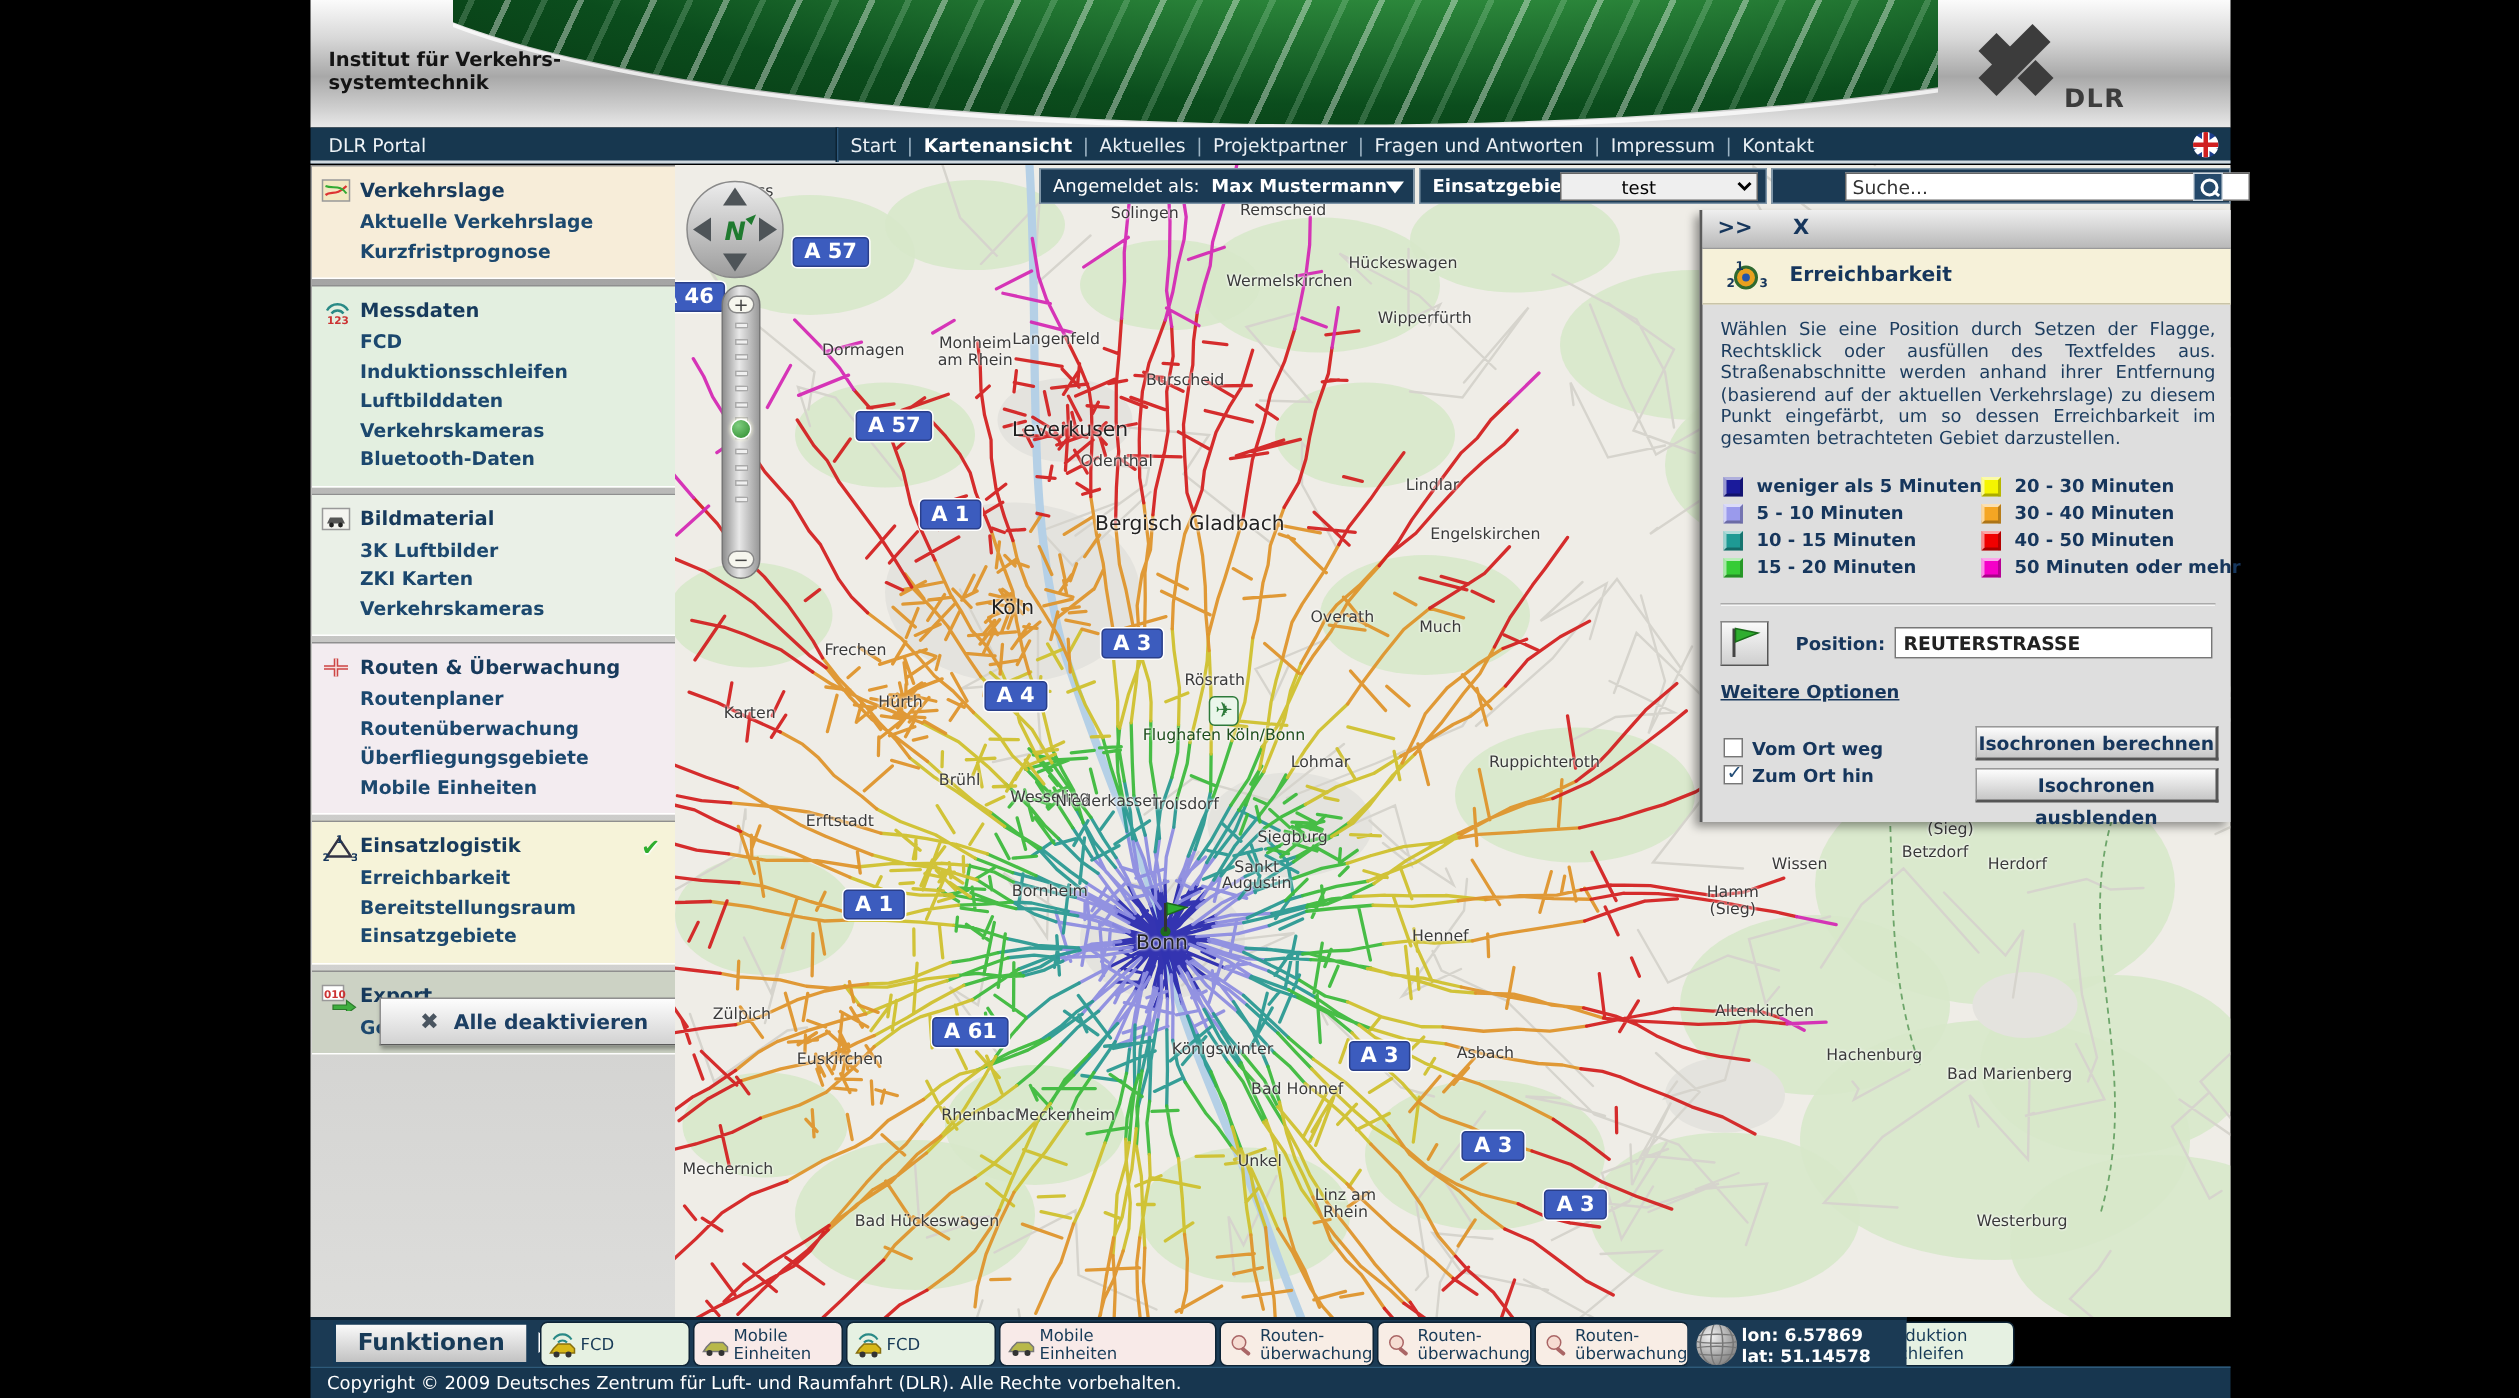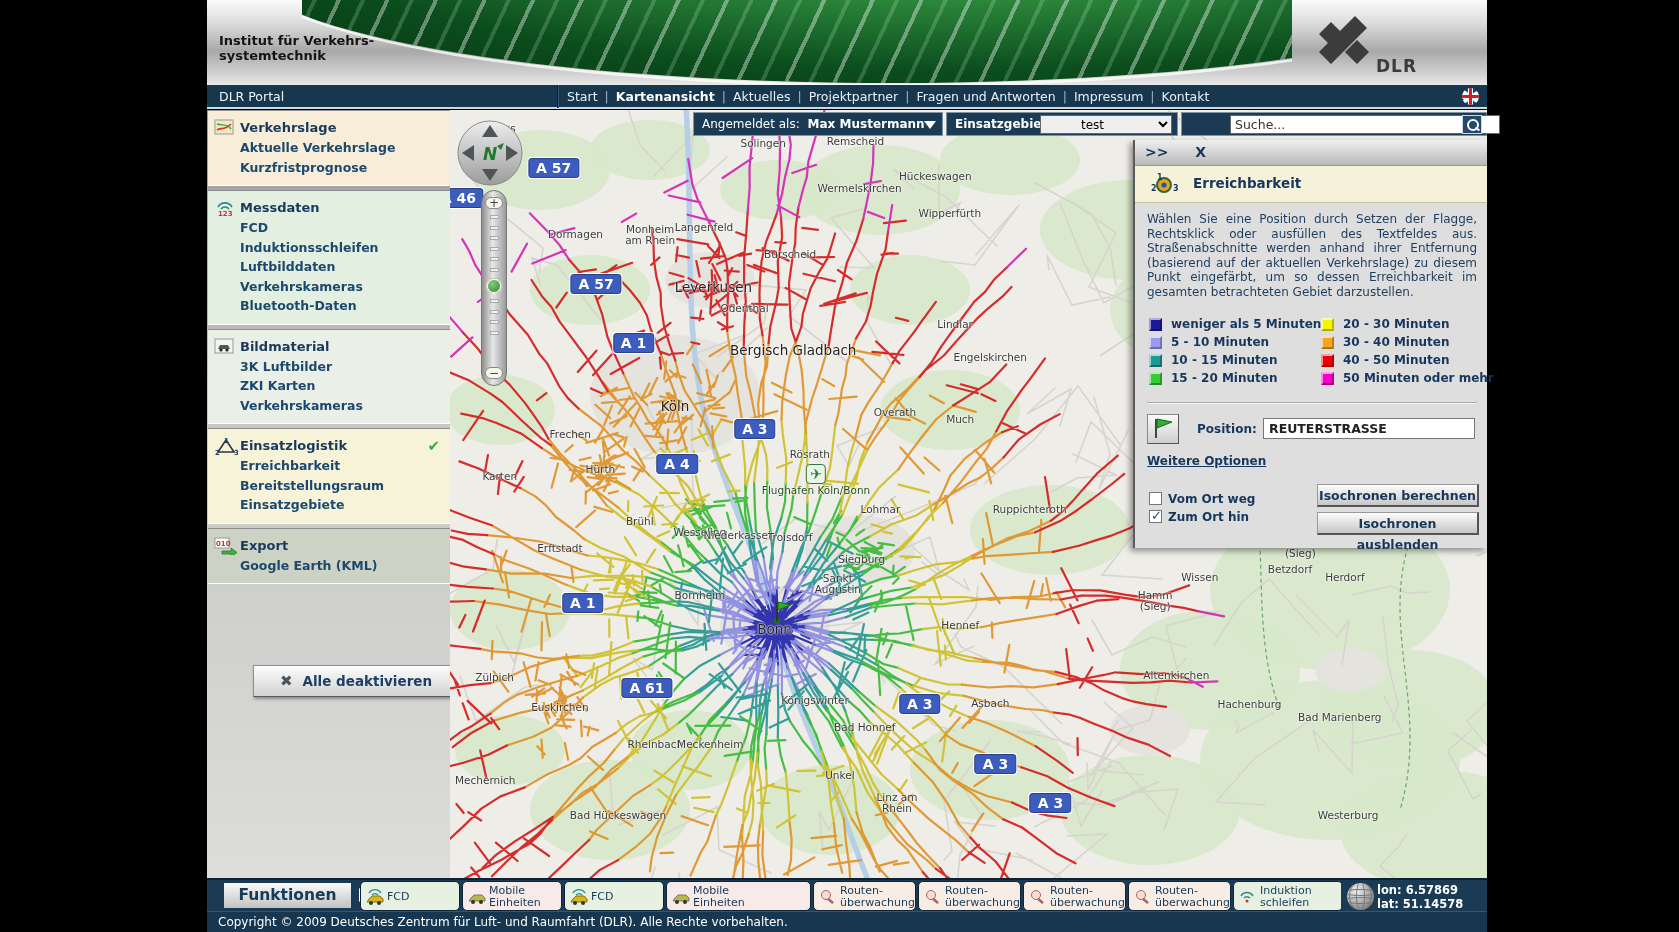--- a/index.html
+++ b/index.html
@@ -135,21 +135,21 @@
   .chkbox.on:after{content:"✓";position:absolute;left:1px;top:-3px;color:#234d77;font-size:13px;font-weight:bold;}
   #chkFrom{top:352px;}
   #chkTo{top:370px;}
   .pbtn{position:absolute;left:182px;width:162px;height:23px;background:linear-gradient(180deg,#fdfdfd,#c6c6c6);
     border:1px solid #999;border-right:2px solid #555;border-bottom:2px solid #555;color:#16365c;font-weight:bold;
     font-size:12.5px;text-align:center;line-height:21px;cursor:pointer;}
   #btnCalc{top:344px;}
   #btnHide{top:372px;}
 
   
-  #bottombar{position:absolute;left:0;top:878px;width:1280px;height:33px;background:#1b3a54;border-top:2px solid #0d2335;}
+  #bottombar{position:absolute;left:0;top:878px;width:1064px;height:33px;background:#1b3a54;border-top:2px solid #0d2335;}
   #funcBtn{position:absolute;left:15px;top:1px;width:131px;height:29px;background:linear-gradient(180deg,#fafafa,#c2c2c2);
     border:2px solid #173a57;color:#173a57;font-weight:bold;font-size:15.5px;text-align:center;line-height:25px;cursor:pointer;}
   #funcArrow{position:absolute;left:152px;top:8px;width:0;height:0;border-top:7px solid transparent;
     border-bottom:7px solid transparent;border-left:9px solid #fff;cursor:pointer;}
   .tab{position:absolute;top:1px;height:30px;border:1px solid #0d2335;border-radius:5px;color:#173a57;
     font-size:11px;line-height:12px;font-weight:normal;cursor:pointer;padding:3px 4px 0 26px;overflow:hidden;}
   .tab .tlines{display:inline-block;vertical-align:top;}
   .tab .ticon2{position:absolute;left:4px;top:6px;width:20px;height:18px;}
   .tab.one{line-height:24px;}
   #lonlat{position:absolute;right:0;top:0;width:146px;height:33px;background:#1b3a54;color:#fff;font-size:11.5px;
@@ -223,20 +223,32 @@
         <div class="section" style="background: rgb(234, 240, 231);">
           <div class="sec-head">Bildmaterial<span class="sec-icon"><svg width="20" height="16">
                 <rect x="1" y="1" width="18" height="14" fill="#f4f4f0" stroke="#999"></rect>
                 <path d="M4 11 h12 l-2 -4 h-8 Z" fill="#555"></path>
                 <circle cx="7" cy="12" r="1.6" fill="#222"></circle>
                 <circle cx="13" cy="12" r="1.6" fill="#222"></circle>
               </svg></span></div>
           <div class="s-item">3K Luftbilder</div>
           <div class="s-item">ZKI Karten</div>
           <div class="s-item">Verkehrskameras</div>
+        </div>
+        <div class="section" style="background: rgb(243, 236, 240);">
+          <div class="sec-head">Routen &amp; Überwachung<span class="sec-icon"><svg width="20" height="16">
+                <path d="M2 8 H18" stroke="#c44" stroke-width="3"></path>
+                <path d="M10 2 V14" stroke="#c44" stroke-width="3"></path>
+                <path d="M2 8 H18" stroke="#f7dede" stroke-width="1"></path>
+                <path d="M10 2 V14" stroke="#f7dede" stroke-width="1"></path>
+              </svg></span></div>
+          <div class="s-item">Routenplaner</div>
+          <div class="s-item">Routenüberwachung</div>
+          <div class="s-item">Überfliegungsgebiete</div>
+          <div class="s-item">Mobile Einheiten</div>
         </div>
         <div class="section" style="background: rgb(246, 243, 217);">
           <div class="sec-head">Einsatzlogistik<span class="sec-icon"><svg width="24" height="18">
                 <path d="M12 3 L20 15 L4 15 Z" fill="none" stroke="#334" stroke-width="1.6"></path>
                 <text x="10" y="6" font-size="7" font-weight="bold" fill="#16365c">1</text>
                 <text x="1" y="18" font-size="7" font-weight="bold" fill="#16365c">2</text>
                 <text x="20" y="18" font-size="7" font-weight="bold" fill="#16365c">3</text>
               </svg></span><span class="check">✔</span></div>
           <div class="s-item">Erreichbarkeit<span class="check">✔</span></div>
           <div class="s-item">Bereitstellungsraum</div>

